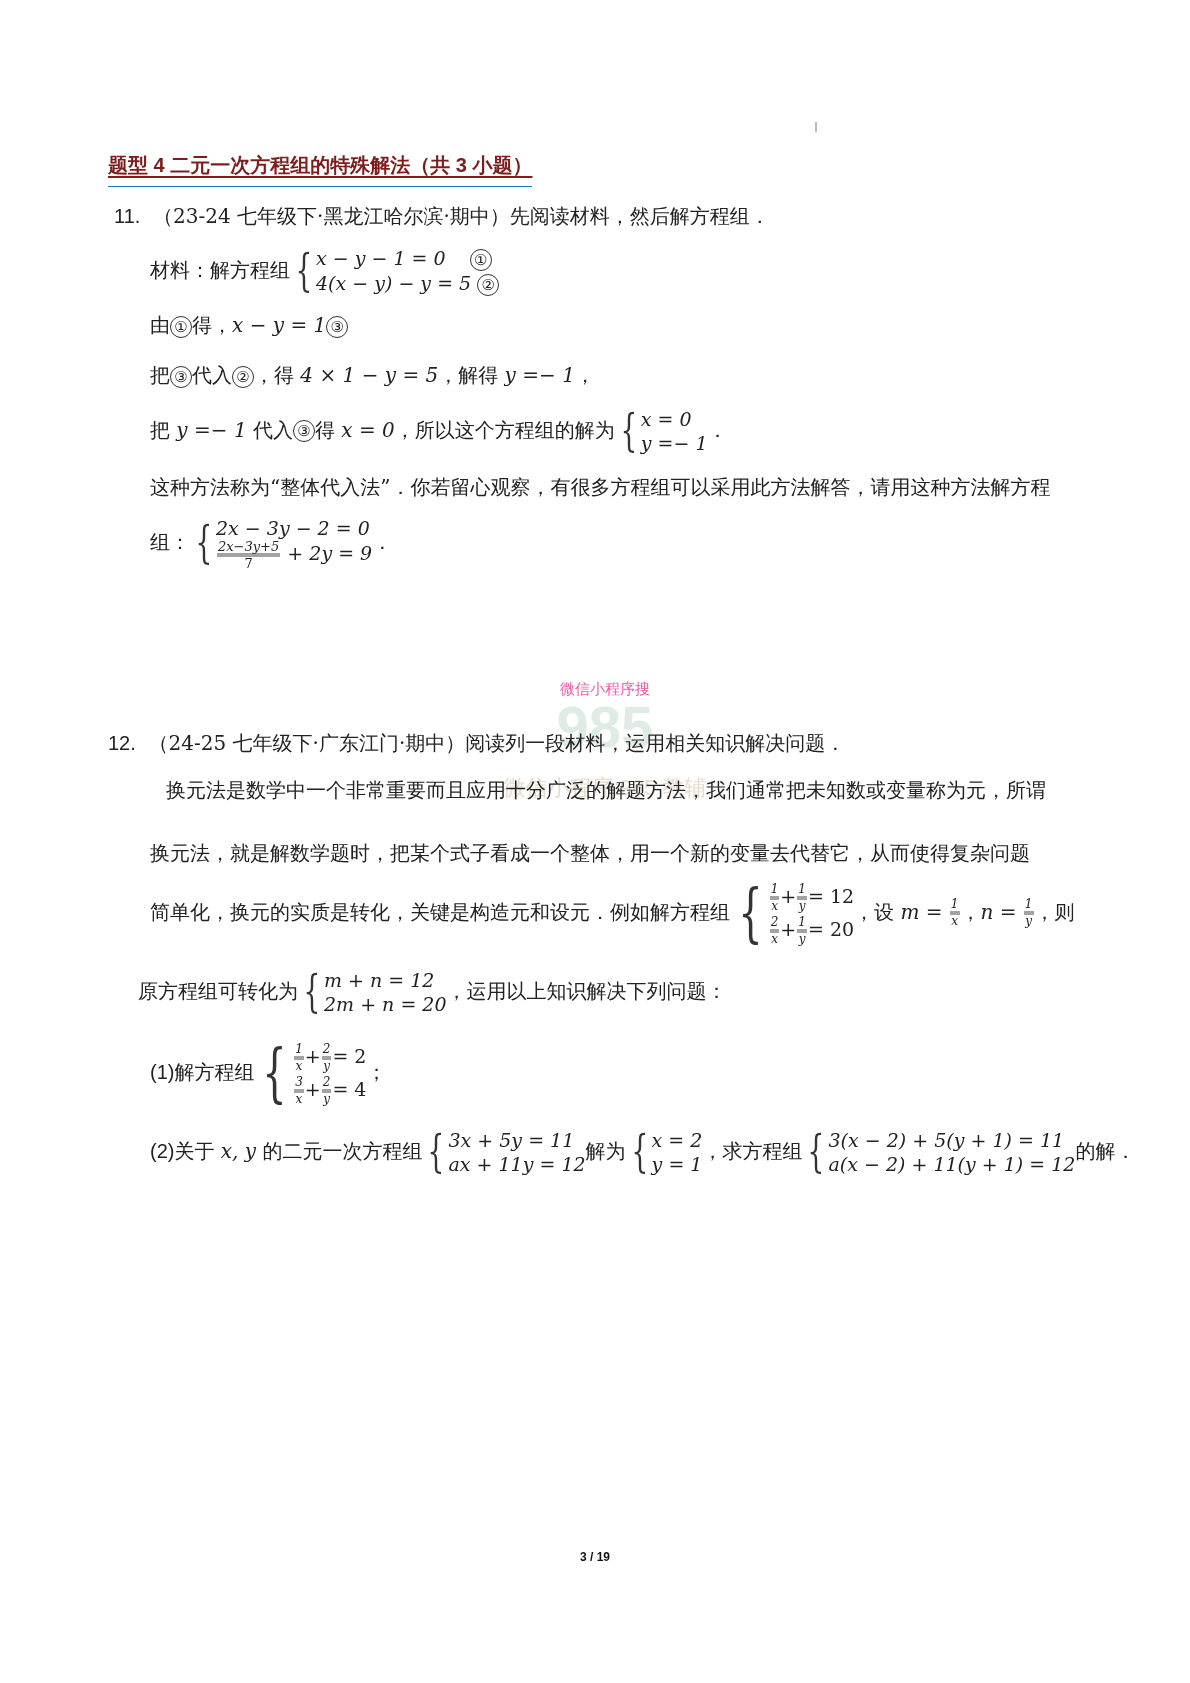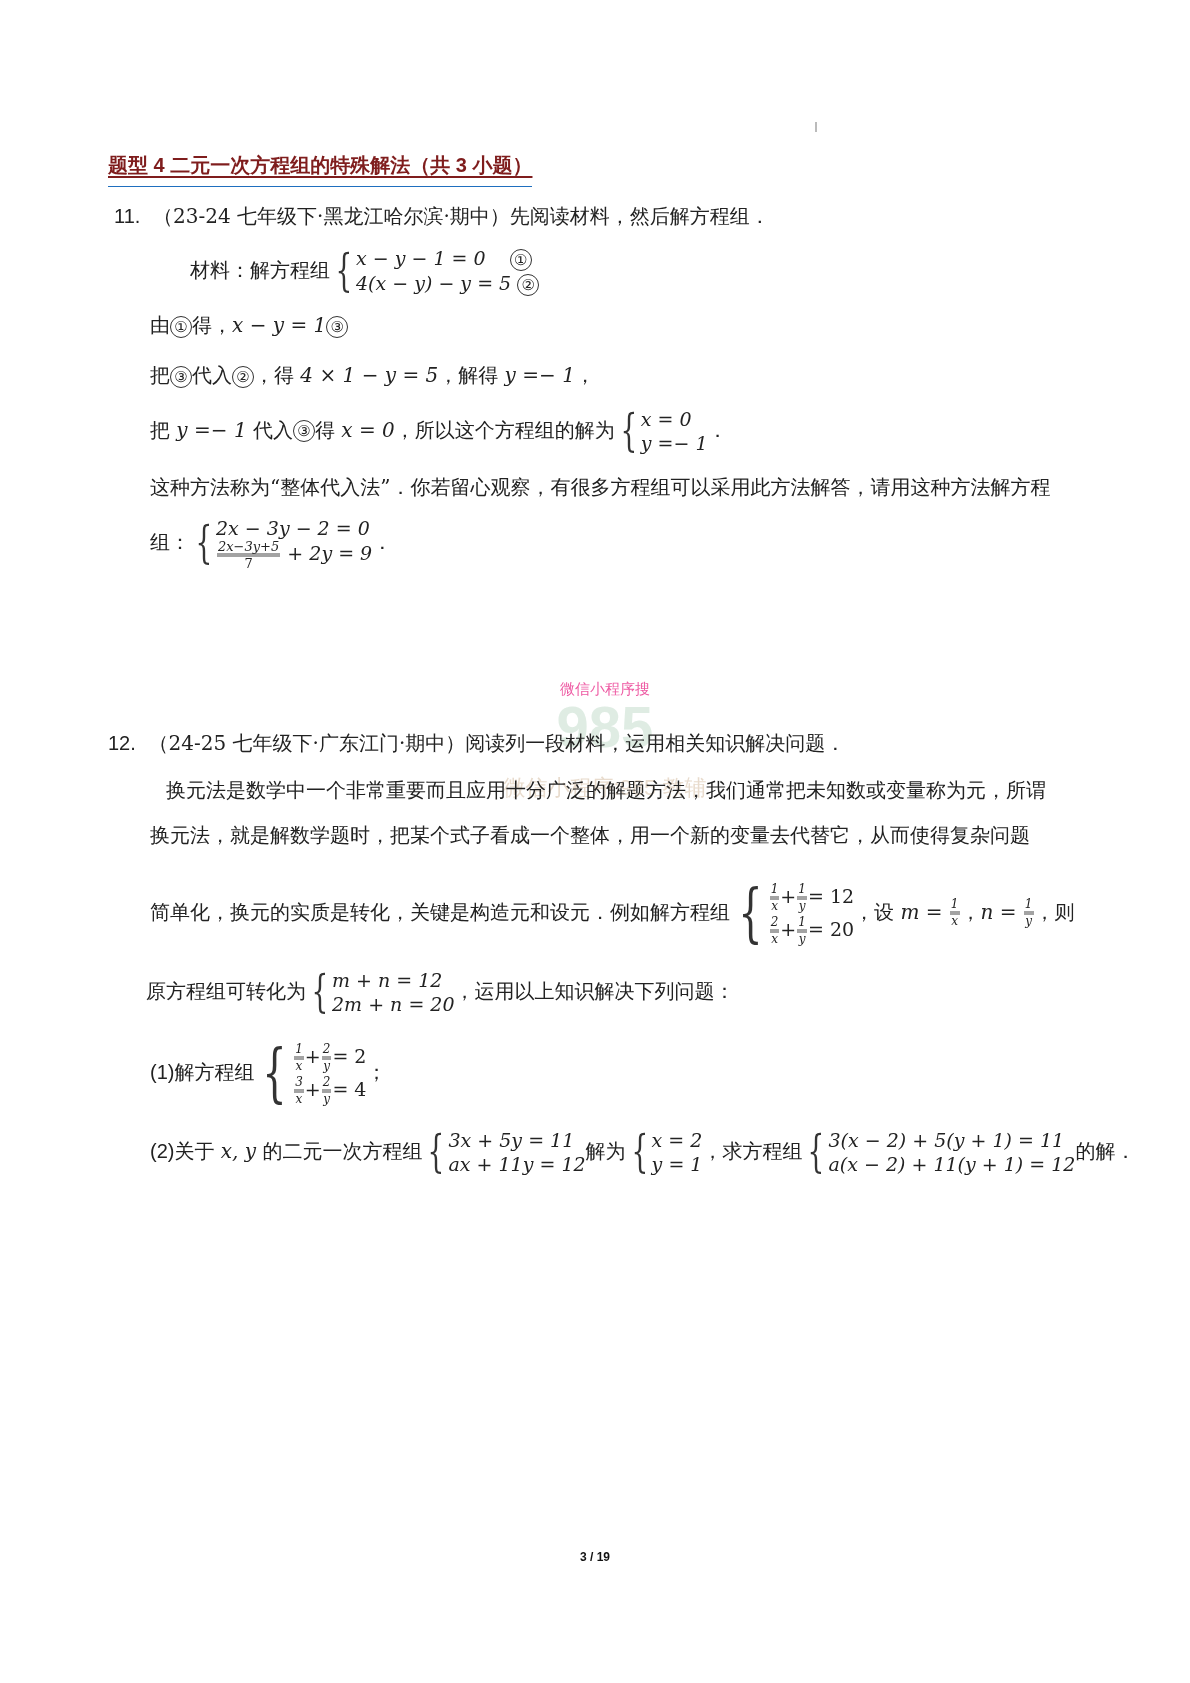--- a/index.html
+++ b/index.html
@@ -36,21 +36,21 @@
 <body>
 
 <div class="abs mark"></div>
 
 <div class="abs title">题型 4  二元一次方程组的特殊解法（共 3 小题）</div>
 
 <div class="abs txt" style="left:108px; top:203px;margin-left:6px;">
   <span class="qnum">11.</span>&nbsp;&nbsp;<span>（23-24 七年级下·黑龙江哈尔滨·期中）</span><span>先阅读材料，然后解方程组．</span>
 </div>
 
-<div class="abs txt" style="left:150px; top:246px;margin-left:40px;">
+<div class="abs txt" style="left:150px; top:246px;">
   <span>材料：解方程组</span><span class="brace">
       <span class="b">{</span>
       <span class="rows">
         <span><span class="m">x − y − 1 = 0</span>&nbsp;&nbsp;&nbsp;&nbsp;<span class="circ">①</span></span>
         <span><span class="m">4(x − y) − y = 5</span>&nbsp;<span class="circ">②</span></span>
       </span>
     </span>
 </div>
 
 <div class="abs txt" style="left:150px; top:312px;">
@@ -90,21 +90,21 @@
   <div class="l1">微信小程序搜</div>
   <div class="big">985</div>
   <div class="l2">微信小程序:985 教辅</div>
 </div>
 
 <div class="abs txt" style="left:108px; top:730px;">
   <span class="qnum">12.</span>&nbsp;&nbsp;<span>（24-25 七年级下·广东江门·期中）</span><span>阅读列一段材料，运用相关知识解决问题．</span>
 </div>
 
 <div class="abs txt" style="left:150px; top:777px;margin-left:16px;">换元法是数学中一个非常重要而且应用十分广泛的解题方法，我们通常把未知数或变量称为元，所谓</div>
-<div class="abs txt" style="left:150px; top:822px;text-align:right;">换元法，就是解数学题时，把某个式子看成一个整体，用一个新的变量去代替它，从而使得复杂问题</div>
+<div class="abs txt" style="left:150px; top:840px;text-align:right;">换元法，就是解数学题时，把某个式子看成一个整体，用一个新的变量去代替它，从而使得复杂问题</div>
 
 <div class="abs txt" style="left:150px; top:880px;">
   <span>简单化，换元的实质是转化，关键是构造元和设元．例如解方程组</span><span class="brace">
       <span class="b tall">{</span>
       <span class="rows" style="line-height:32px;">
     <span class="m"><span class="frac">
             <span class="num">1</span>
             <span>x</span>
           </span>+<span class="frac">
             <span class="num">1</span>
@@ -120,21 +120,21 @@
   </span>
     </span><span>，设 </span><span class="m">m = </span><span class="frac m">
       <span class="num">1</span>
       <span>x</span>
     </span><span>，</span><span class="m">n = </span><span class="frac m">
       <span class="num">1</span>
       <span>y</span>
     </span><span>，则</span>
 </div>
 
-<div class="abs txt" style="left:146px; top:968px;">
+<div class="abs txt" style="left:138px; top:968px;">
   <span>原方程组可转化为</span><span class="brace">
       <span class="b">{</span>
       <span class="rows">
         <span class="m">m + n = 12</span>
         <span class="m">2m + n = 20</span>
       </span>
     </span><span>，运用以上知识解决下列问题：</span>
 </div>
 
 <div class="abs txt" style="left:150px; top:1040px;">

